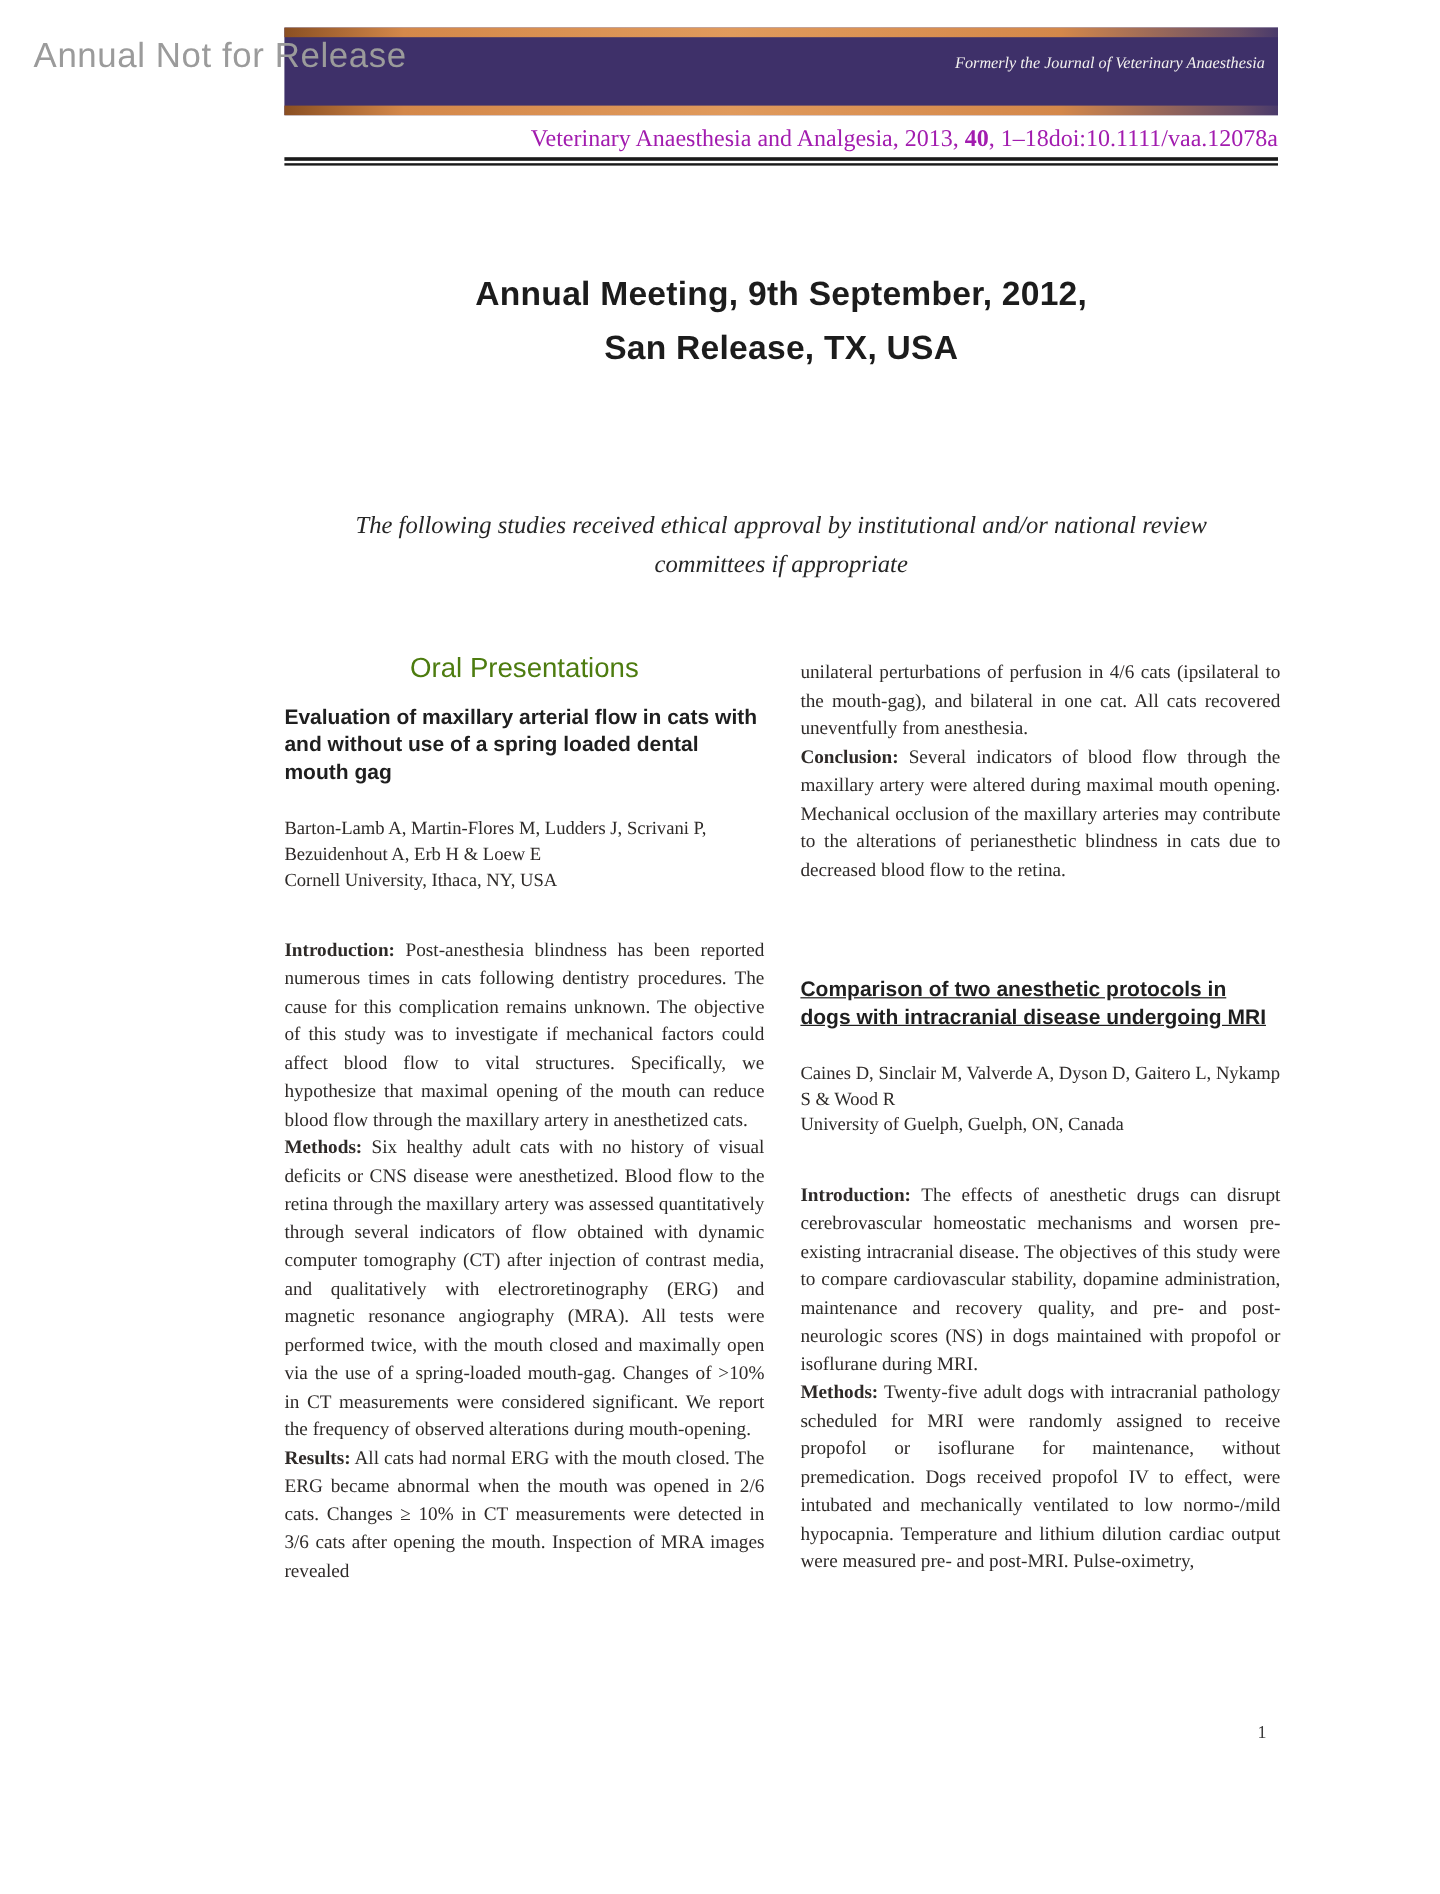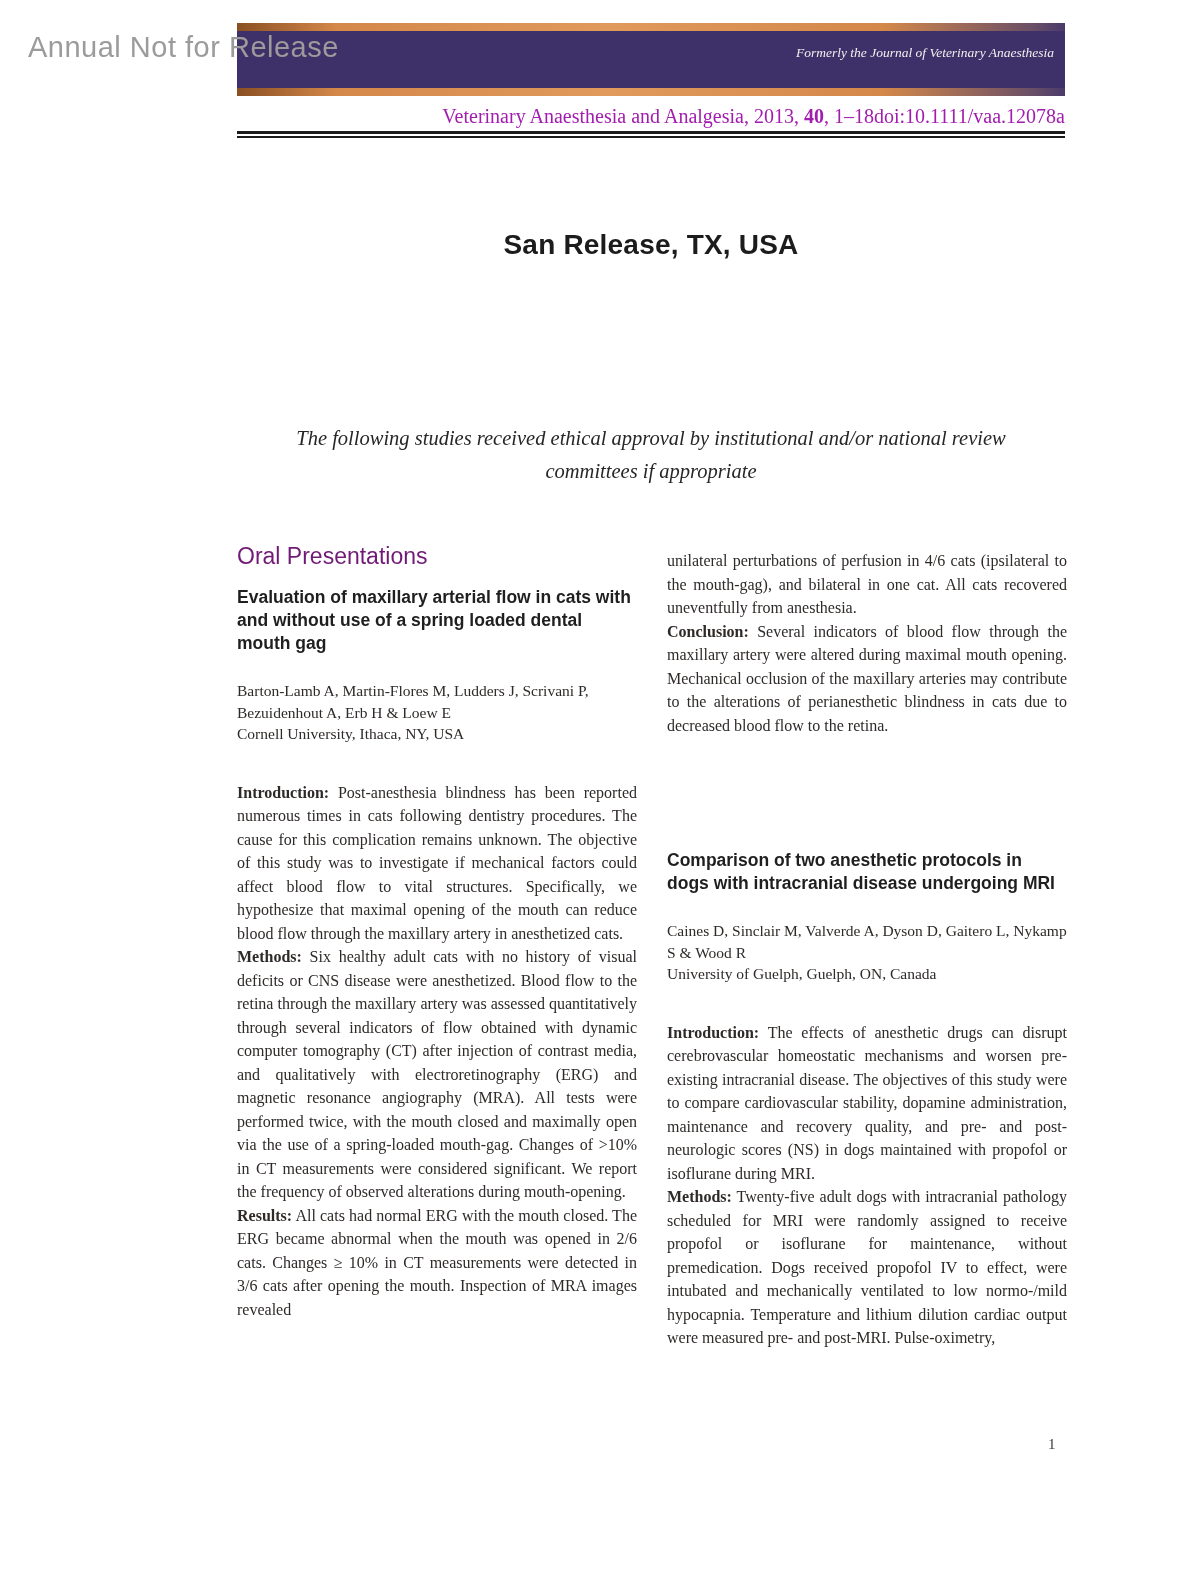--- a/index.html
+++ b/index.html
@@ -104,32 +104,33 @@
 
   
   .col { position: absolute; width: 400px; }
   .col-left  { left: 237px; top: 543px; }
   .col-right { left: 667px; top: 549px; }
 
   .section-heading {
     font-family: "Liberation Sans", sans-serif;
     font-weight: 400;
     font-size: 23px;
-    color: #701a75;
+    color: #4d7c0f;
     margin: 0 0 16px 0;
+    text-align: center;
   }
   .abs-title {
     font-family: "Liberation Sans", sans-serif;
     font-weight: bold;
     font-size: 17.5px;
     line-height: 23px;
     color: #1f1f1f;
     margin: 0 0 25px 0;
   }
-  .abs-title.second { margin-top: 112px; }
+  .abs-title.second { margin-top: 76px; text-decoration: underline; }
   .byline { margin: 0 0 36px 0; font-size: 15.5px; line-height: 21.5px; }
   .affil { }
   p.body {
     margin: 0;
     font-size: 16px;
     line-height: 23.5px;
     text-align: justify;
     color: #2e2a28;
   }
   p.body .lbl { font-weight: bold; }
@@ -155,20 +156,21 @@
   <div class="watermark">Annual Not for Release</div>
 
   <div class="citation-row">
     <div><span>Veterinary Anaesthesia and Analgesia, 2013, </span><span class="vol">40</span><span>, 1–18</span></div>
     <div>doi:10.1111/vaa.12078a</div>
   </div>
 
   <div class="rule"></div>
 
   <div class="title-block">
+    <div>Annual Meeting, 9th September, 2012,</div>
     <div>San Release, TX, USA</div>
   </div>
 
   <div class="ethics-note">
     <div>The following studies received ethical approval by institutional and/or national review</div>
     <div>committees if appropriate</div>
   </div>
 
   <div class="col col-left">
     <h2 class="section-heading">Oral Presentations</h2>

